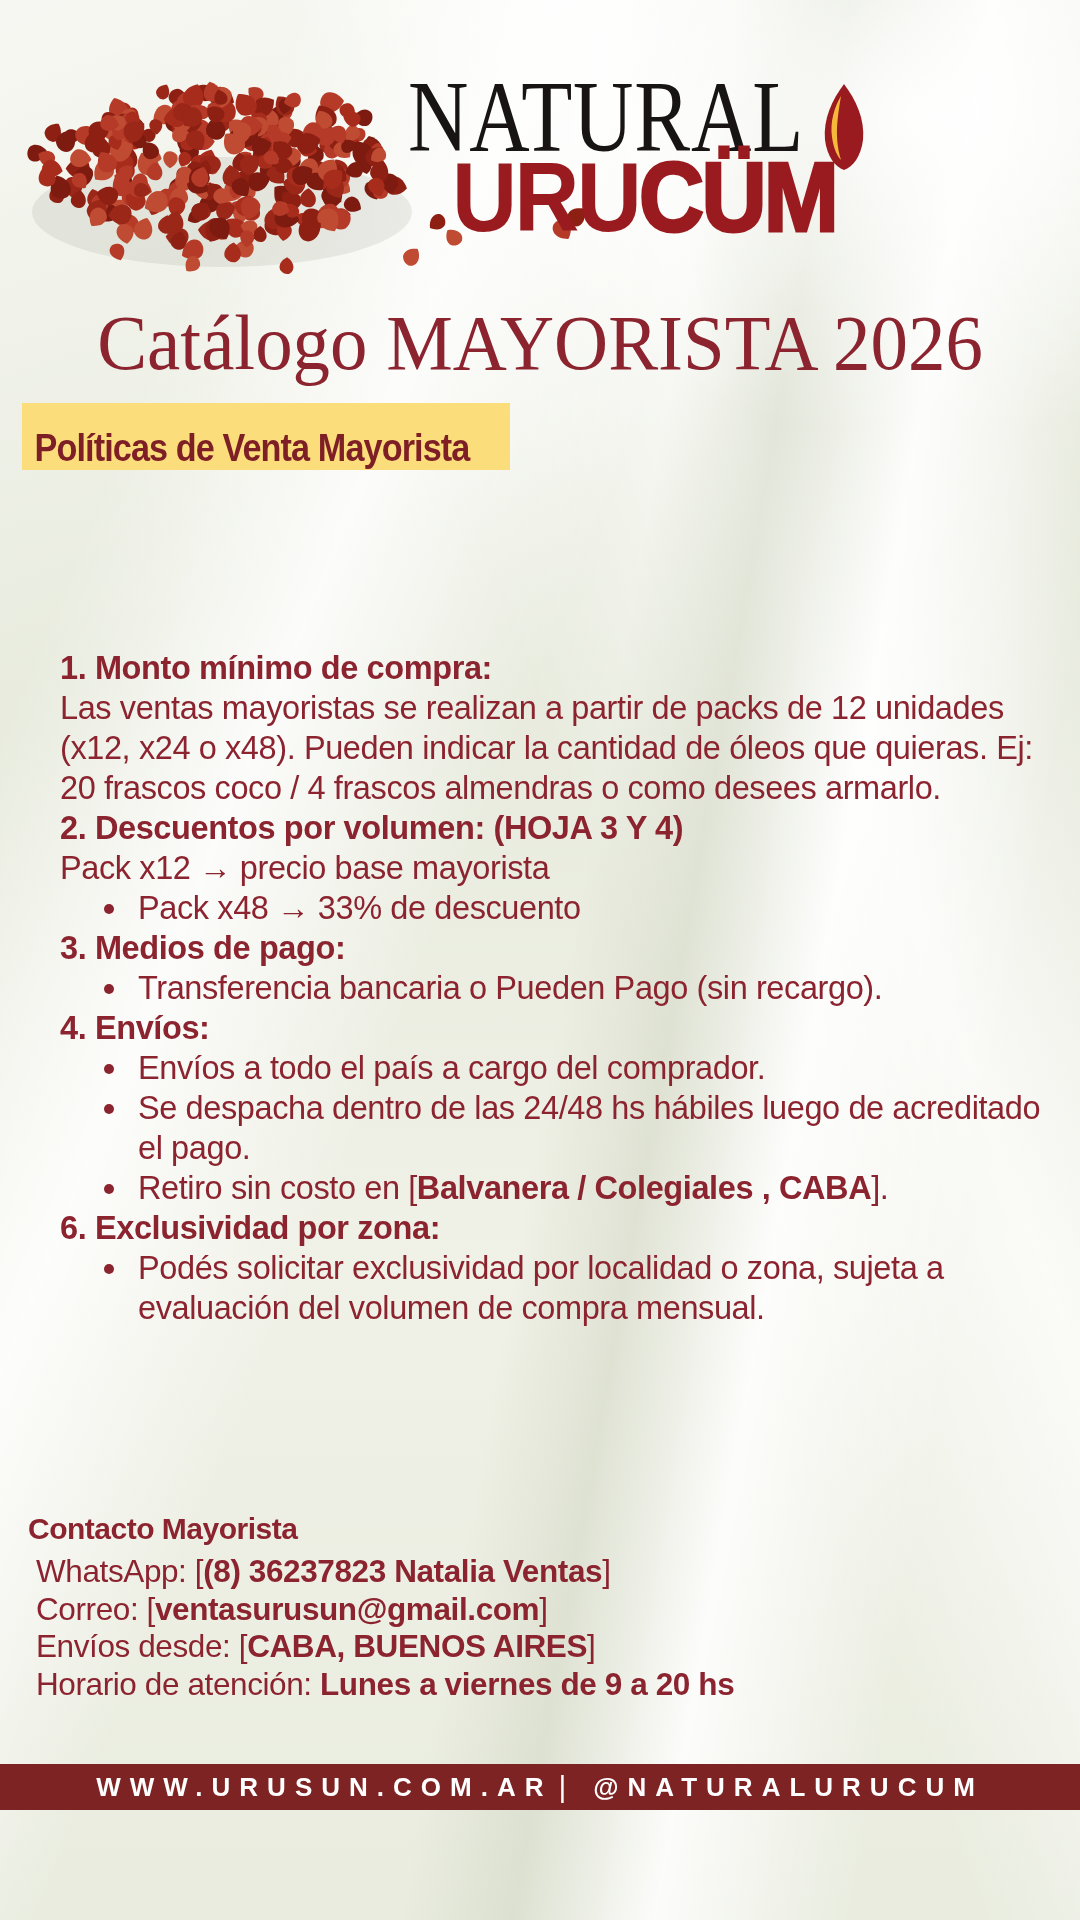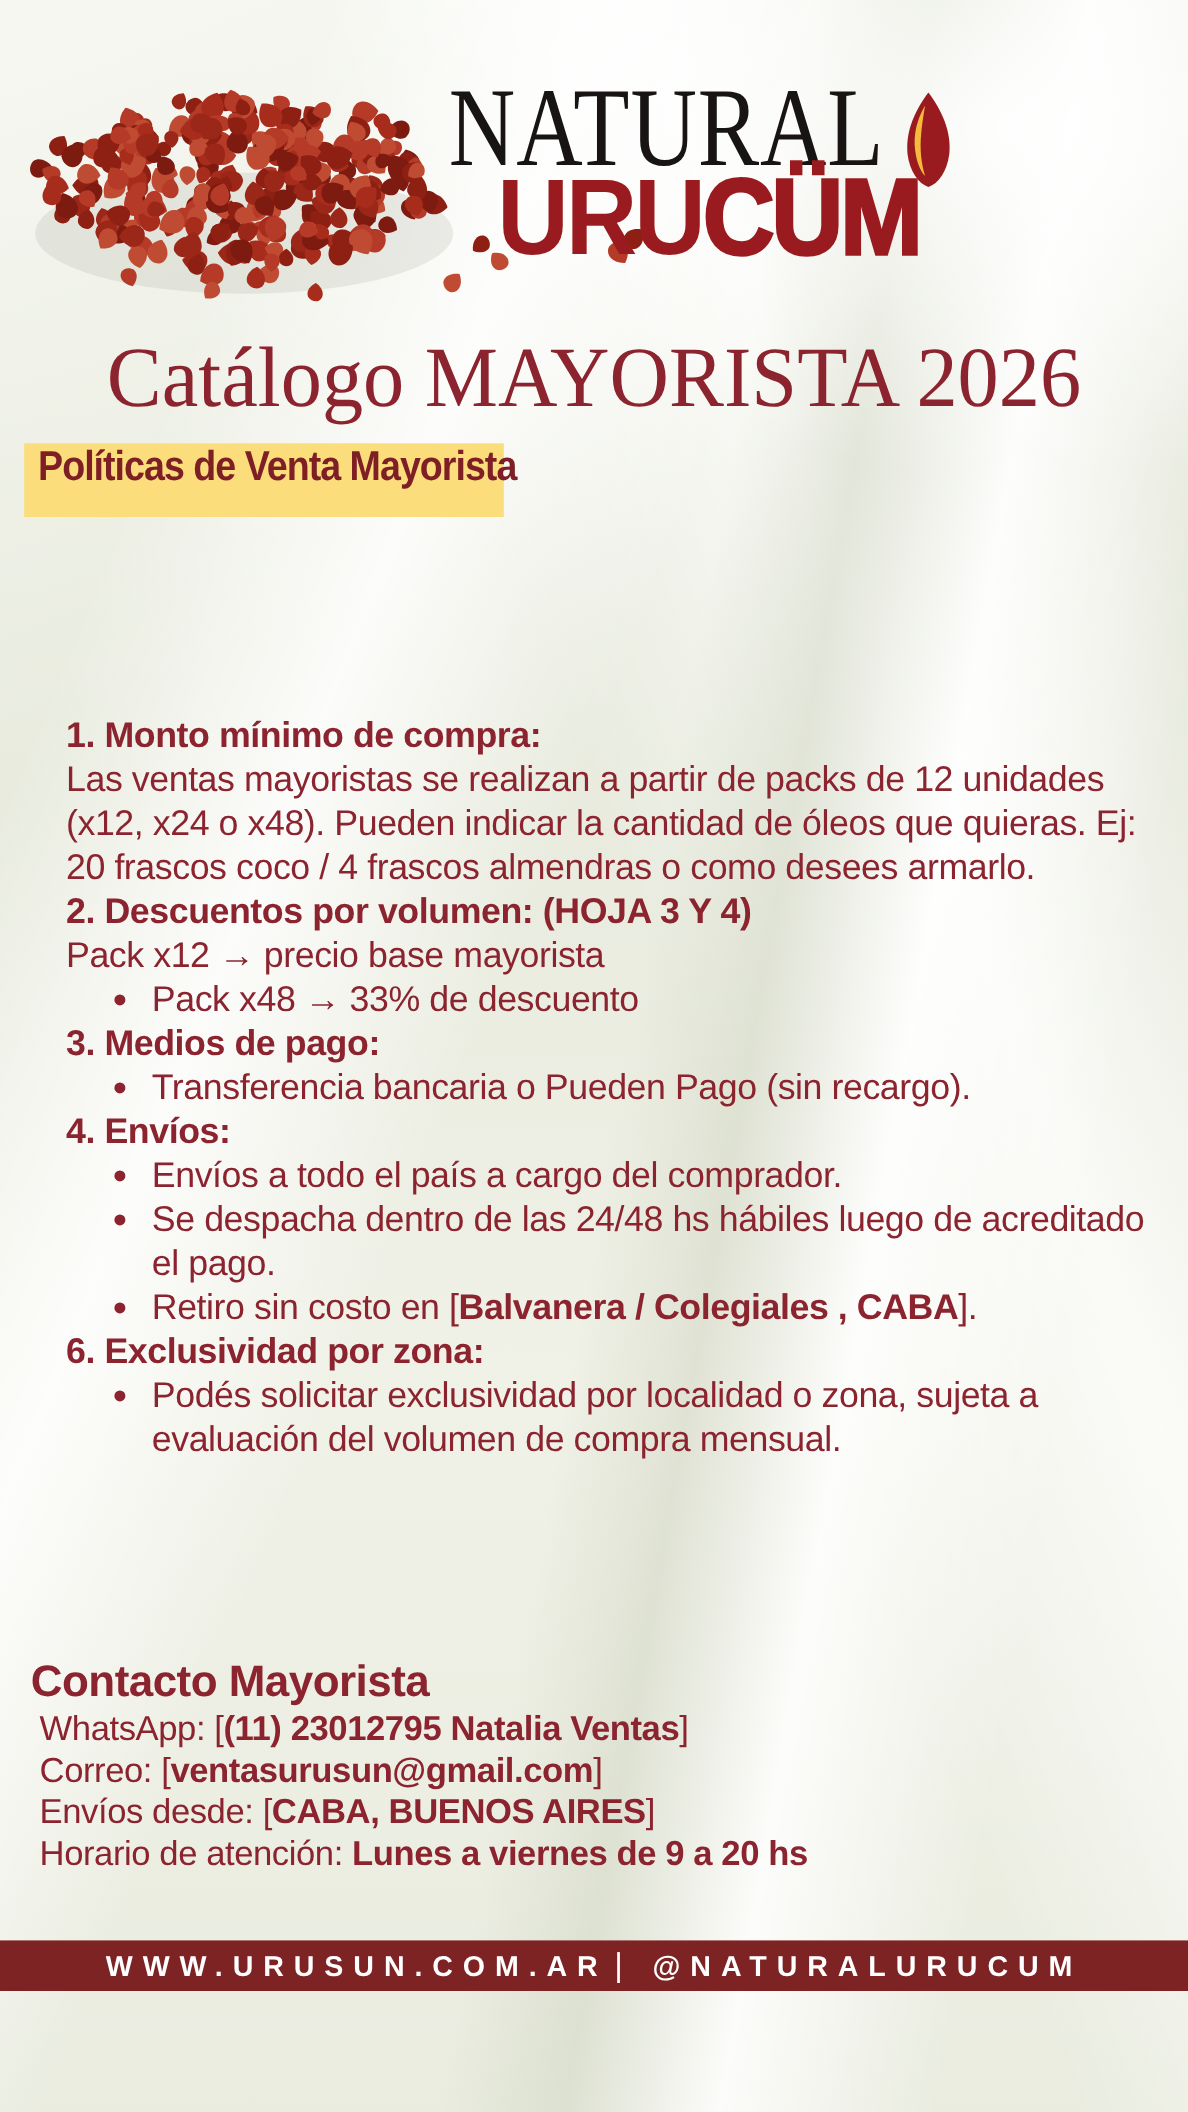--- a/index.html
+++ b/index.html
@@ -33,22 +33,22 @@
   .seed-icon { position:absolute; left:820px; top:82px; width:48px; height:90px; }
   
   .page-title {
     position:absolute; left:0; top:300px; width:1080px; text-align:center;
     font-family:"Liberation Serif", serif; font-size:78px; line-height:1.1;
     color:var(--maroon,#8C2430); transform:scaleX(.96); transform-origin:center top;
     white-space:nowrap;
   }
   
   .banner {
-    position:absolute; left:22px; top:403px; width:436px; height:67px;
-    background:var(--banner_bg,#FBDD7B); display:flex; align-items:flex-start;
+    position:absolute; left:22px; top:403px; width:488px; height:67px;
+    background:var(--banner_bg,#FBDD7B); display:flex; align-items:flex-end;
   }
   .banner span {
     display:inline-block; padding-left:14px;
     font-weight:700; font-size:38px; letter-spacing:-1px;
     color:var(--banner_text,#7E1F26);
     transform:scaleX(.90); transform-origin:left center; white-space:nowrap;
   }
   
   .policies {
     position:absolute; left:60px; top:648px; width:992px;
@@ -58,21 +58,21 @@
   .policy-heading { font-weight:700; }
   .policy-text { font-weight:400; }
   .policy-bullet { display:flex; align-items:flex-start; padding-left:44px; }
   .policy-bullet .dot {
     flex:0 0 auto; width:10px; height:10px; border-radius:50%;
     background:var(--maroon,#8C2430); margin:16px 24px 0 0;
   }
   .policy-bullet .seg-wrap { flex:1 1 auto; }
   
   .contact { position:absolute; left:28px; top:1505px; width:680px; color:var(--maroon,#8C2430); }
-  .contact-heading { font-weight:700; font-size:40px; line-height:48px; letter-spacing:-.5px; }
+  .contact-heading { font-weight:700; font-size:30px; line-height:48px; letter-spacing:-.5px; }
   .contact-line { font-size:31.5px; line-height:37.5px; letter-spacing:-.4px; padding-left:8px; white-space:nowrap; }
   
   .whatsapp { position:absolute; left:698px; top:1543px; display:flex; align-items:center; }
   .wa-icon { width:96px; height:96px; flex:0 0 auto; }
   .wa-label {
     margin-left:12px; font-weight:700; font-size:57px; letter-spacing:-1px;
     color:var(--green,#5ECE69); white-space:nowrap;
   }
   
   .footer {
@@ -447,21 +447,21 @@
       <div class="policy-heading">6. Exclusividad por zona:</div>
       <div class="policy-bullet">
         <span class="dot"></span>
         <span class="seg-wrap"><span> Podés solicitar exclusividad por localidad o zona, sujeta a evaluación del volumen de compra mensual.</span></span>
       </div>
     </div>
 
   <div class="contact">
     <div class="contact-heading">Contacto Mayorista</div>
     <div id="contact-lines">
-        <div class="contact-line"><span class="seg-wrap"><span>WhatsApp: [</span><b>(11) 23012795 Natalia Ventas</b><span>]</span></span></div>
+        <div class="contact-line"><span class="seg-wrap"><span>WhatsApp: [</span><b>(8) 36237823 Natalia Ventas</b><span>]</span></span></div>
         <div class="contact-line"><span class="seg-wrap"><span>Correo: [</span><b>ventasurusun@gmail.com</b><span>]</span></span></div>
         <div class="contact-line"><span class="seg-wrap"><span>Envíos desde: [</span><b>CABA, BUENOS AIRES</b><span>]</span></span></div>
         <div class="contact-line"><span class="seg-wrap"><span>Horario de atención: </span><b>Lunes a viernes de 9 a 20 hs</b></span></div>
       </div>
   </div>
 
 
   <div class="footer">
     <span class="ftxt">WWW.URUSUN.COM.AR</span>
     <span class="ftxt sep">|</span>

